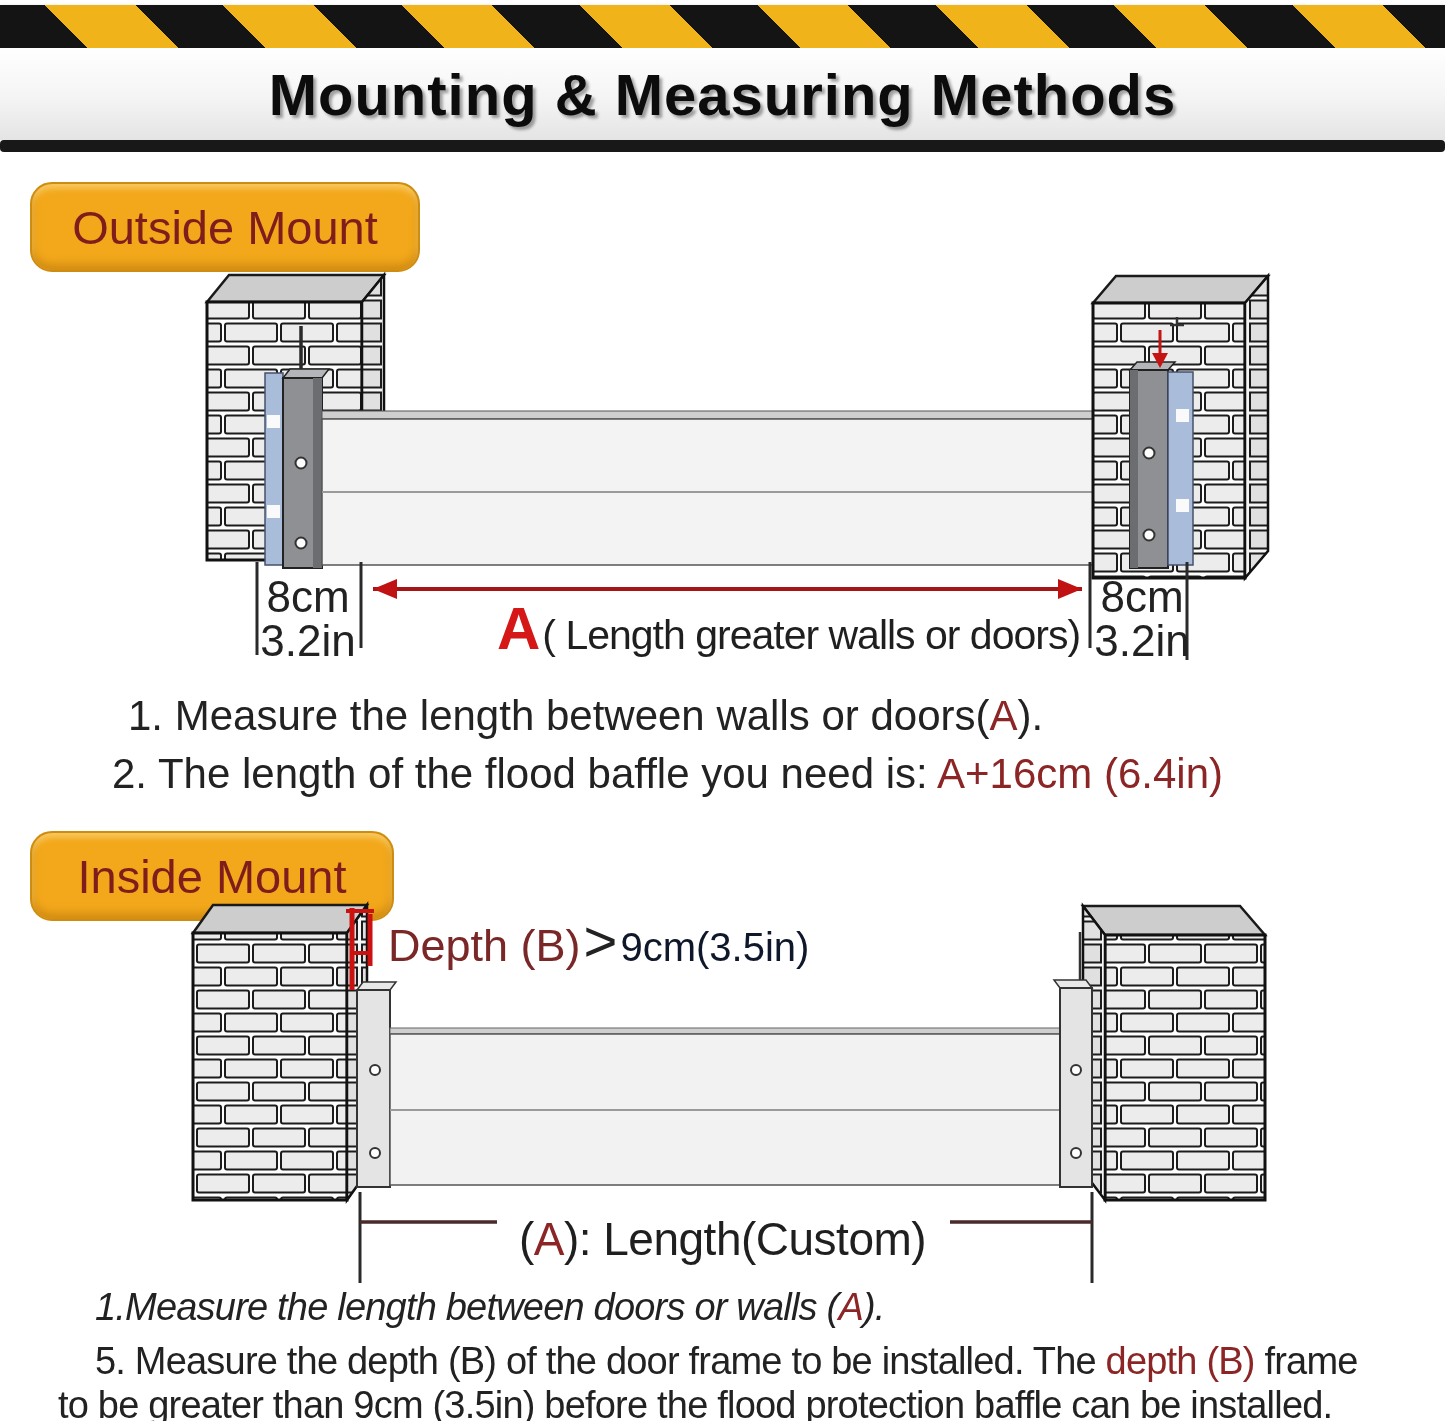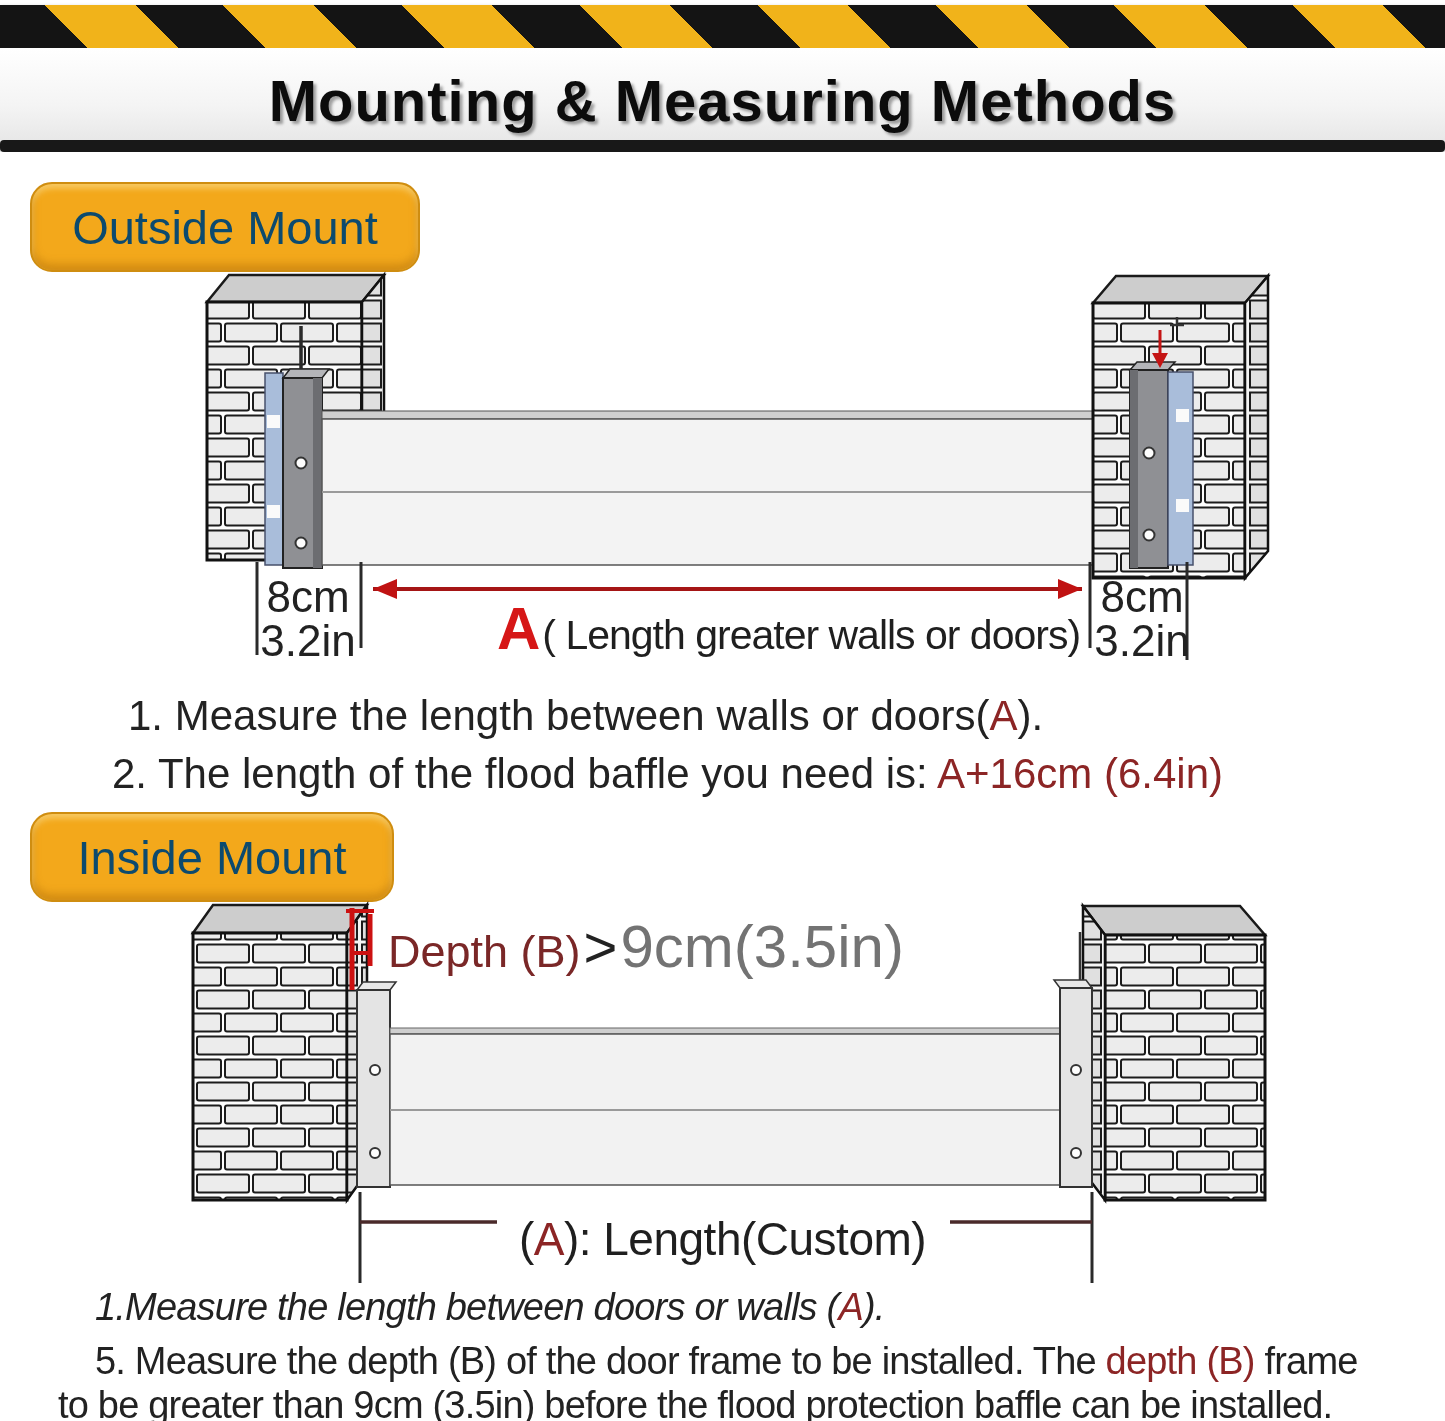--- a/index.html
+++ b/index.html
@@ -7,59 +7,59 @@
     width:1445px;height:1421px;position:relative;background:#ffffff;
     font-family:"Liberation Sans",sans-serif;overflow:hidden;
   }
   
   .hazard{
     position:absolute;left:0;top:5px;width:1445px;height:43px;
     background:repeating-linear-gradient(45deg,#141414 0 62px,#f1b31a 62px 126px);
     box-shadow:0 2px 4px rgba(0,0,0,.35);
   }
   .titleband{
-    position:absolute;left:0;top:48px;width:1445px;height:104px;
+    position:absolute;left:0;top:48px;width:1445px;height:92px;
     background:linear-gradient(180deg,#ffffff 0%,#f4f4f4 55%,#e4e4e4 100%);
     display:flex;align-items:center;justify-content:center;
   }
   .title{
     font-size:58px;font-weight:bold;color:#0c0c0c;letter-spacing:1px;
     text-shadow:3px 3px 3px rgba(0,0,0,.35);
   }
   .blackbar{position:absolute;left:0;top:140px;width:1445px;height:12px;background:#181818;border-radius:4px;}
   
   .badge{
     position:absolute;background:#f3a81b;border:2px solid #cf8d10;border-radius:22px;
     display:flex;align-items:center;justify-content:center;
-    font-size:47px;color:#0c4a6e;
+    font-size:47px;color:#7f1d1d;
     box-shadow:inset 0 -6px 9px rgba(150,85,0,.35),inset 0 4px 6px rgba(255,236,170,.55);
   }
   #badge-outside{left:30px;top:182px;width:386px;height:86px;}
-  #badge-inside{left:30px;top:812px;width:360px;height:86px;}
+  #badge-inside{left:30px;top:831px;width:360px;height:86px;}
   
   #draw{position:absolute;left:0;top:0;width:1445px;height:1421px;}
   
   .t{position:absolute;white-space:nowrap;color:#1f1f1f;}
   .dim{font-size:44px;color:#222;text-align:center;}
   .step-lg{font-size:42px;color:#222;}
   .step-sm{font-size:38px;letter-spacing:-0.8px;color:#222;}
   .em{color:#8c2525;}
   #o-span-label{left:497px;top:599px;display:flex;align-items:baseline;}
   .red-a{font-size:60px;font-weight:bold;color:#d61717;margin-right:2px;line-height:1;}
   .span-text{font-size:41px;letter-spacing:-1px;color:#1f1f1f;}
   #o-8cm-left {left:250px;top:572px;width:116px;}
   #o-32in-left{left:250px;top:616px;width:116px;}
   #o-8cm-right {left:1094px;top:572px;width:96px;}
   #o-32in-right{left:1094px;top:616px;width:96px;}
   #o-step1{left:112px;top:692px;margin-left:16px;}
   #o-step2{left:112px;top:750px;}
   #i-depth{left:388px;top:912px;display:flex;align-items:baseline;}
   .depth-l{font-size:45px;color:#7a2727;}
   .depth-gt{font-size:58px;color:#222;margin:0 3px;line-height:1;}
-  .depth-v{font-size:60px;color:#737373;}
+  .depth-v{font-size:40px;color:#0f172a;}
   #i-length{left:450px;top:1212px;width:545px;text-align:center;font-size:46px;letter-spacing:-0.5px;}
   #i-step1{left:95px;top:1286px;font-style:italic;}
   #i-step2{left:95px;top:1340px;}
   #i-step3{left:58px;top:1384px;}
 </style>
 </head>
 <body>
 
 <div class="hazard"></div>
 <div class="titleband">

